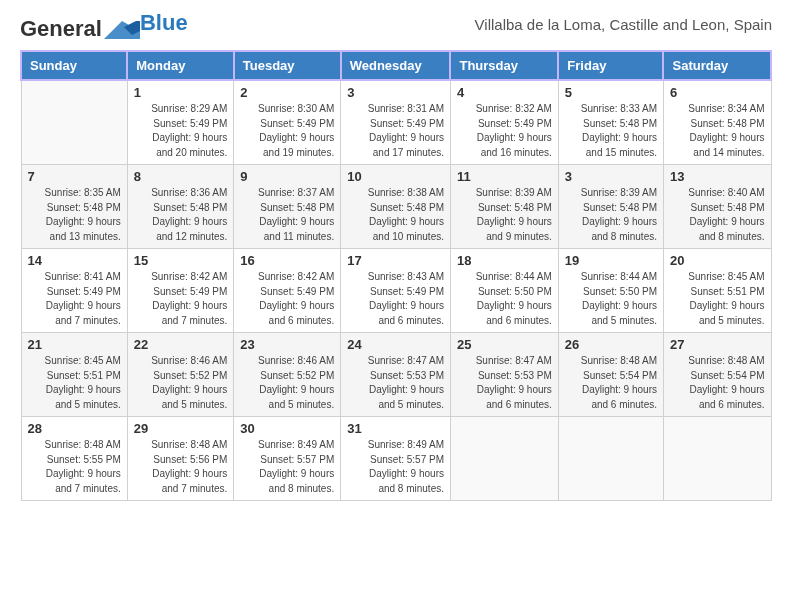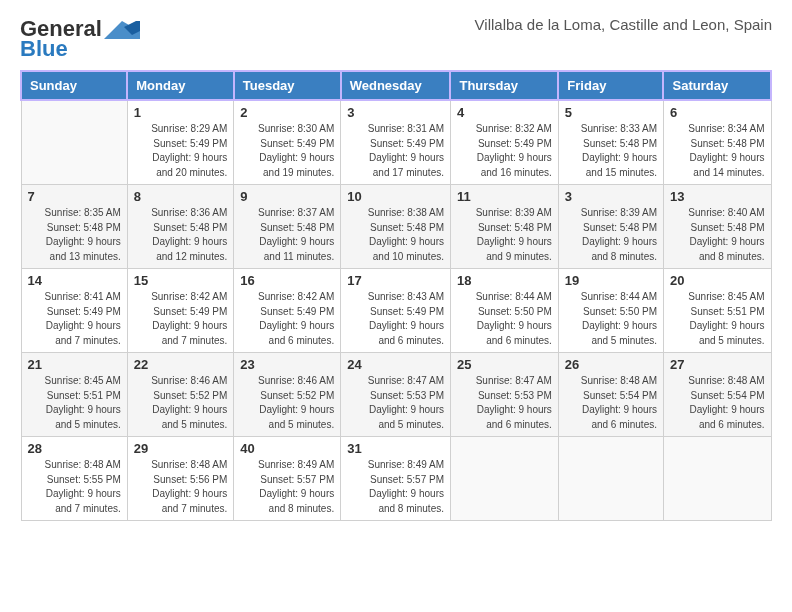--- a/index.html
+++ b/index.html
@@ -11,21 +11,21 @@
       padding: 16px 20px;
     }
     .header-area {
       display: flex;
       justify-content: space-between;
       align-items: flex-start;
       margin-bottom: 8px;
     }
     .logo {
       display: flex;
-      flex-direction: column;
+      flex-direction: row;
       align-items: flex-start;
     }
     .title-area {
       text-align: right;
     }
     .month-title {
       font-size: 36px;
       font-weight: normal;
       color: #333;
     }
@@ -231,21 +231,21 @@
       <tr>
         <td>
           <span class="day-number">28</span>
           <div class="day-info">Sunrise: 8:48 AM<br>Sunset: 5:55 PM<br>Daylight: 9 hours<br>and 7 minutes.</div>
         </td>
         <td>
           <span class="day-number">29</span>
           <div class="day-info">Sunrise: 8:48 AM<br>Sunset: 5:56 PM<br>Daylight: 9 hours<br>and 7 minutes.</div>
         </td>
         <td>
-          <span class="day-number">40</span>
+          <span class="day-number">30</span>
           <div class="day-info">Sunrise: 8:49 AM<br>Sunset: 5:57 PM<br>Daylight: 9 hours<br>and 8 minutes.</div>
         </td>
         <td>
           <span class="day-number">31</span>
           <div class="day-info">Sunrise: 8:49 AM<br>Sunset: 5:57 PM<br>Daylight: 9 hours<br>and 8 minutes.</div>
         </td>
         <td class="empty-cell"></td>
         <td class="empty-cell"></td>
         <td class="empty-cell"></td>
       </tr>

